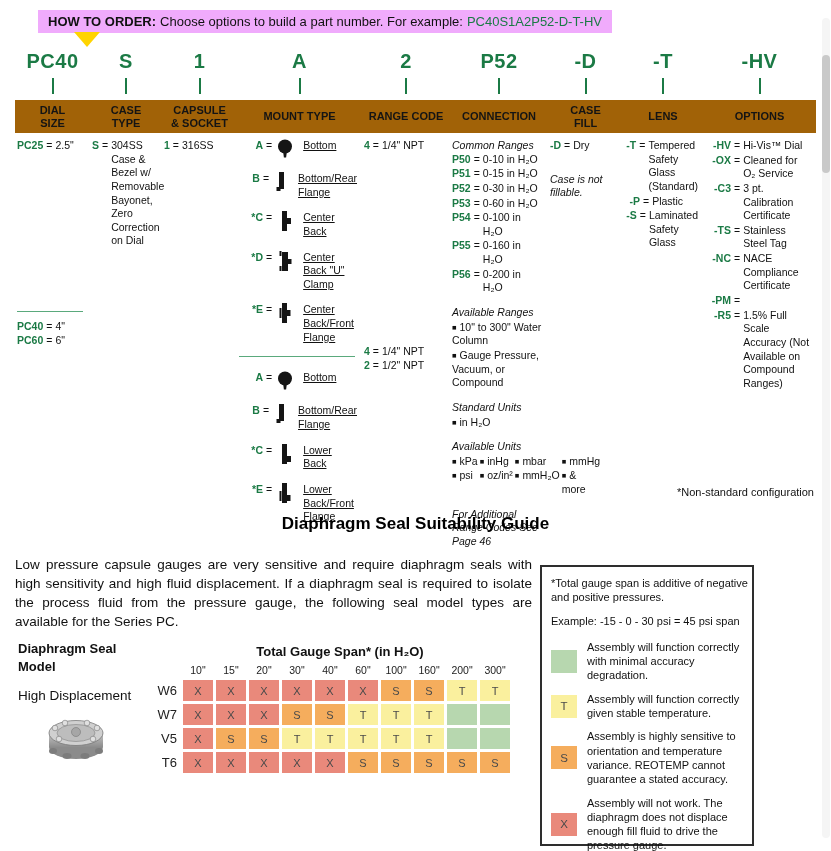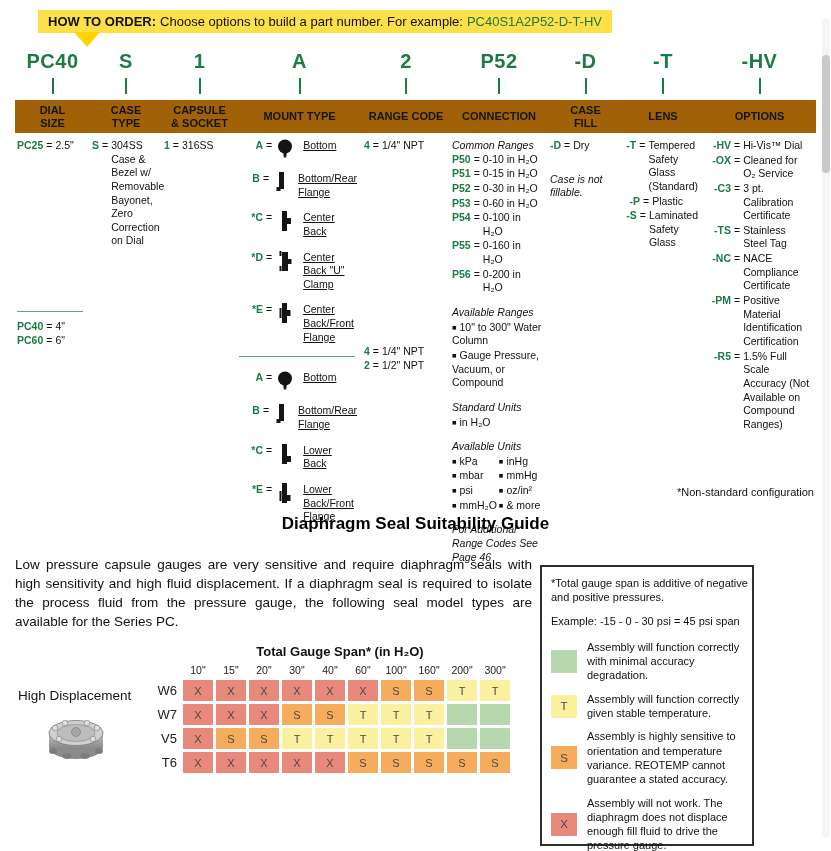--- a/index.html
+++ b/index.html
@@ -1,21 +1,21 @@
 <!DOCTYPE html>
 <html><head>
 <meta charset="utf-8">
 <style>
   html,body{margin:0;padding:0;background:#ffffff;}
   #page{position:relative;width:831px;height:851px;background:#fff;overflow:hidden;
         font-family:"Liberation Sans",sans-serif;color:#111;}
 
   
   .banner{position:absolute;left:38px;top:10px;height:23px;display:inline-flex;align-items:center;
-          background:#fde047;padding:0 10px;font-size:13px;white-space:nowrap;}
+          background:#f0abfc;padding:0 10px;font-size:13px;white-space:nowrap;}
   .banner .b-label{font-weight:bold;color:#111;}
   .banner .b-text{color:#111;margin-left:4px;}
   .banner .b-example{color:#1b7a45;margin-left:4px;}
   .banner-pointer{position:absolute;left:74px;top:32px;width:0;height:0;
           border-left:13px solid transparent;border-right:13px solid transparent;border-top:15px solid #ffd400;}
 
   
   .grid9{display:grid;grid-template-columns:75px 72px 75px 125px 88px 98px 75px 80px 113px;}
   .codes-row{position:absolute;left:15px;top:50px;width:801px;}
   .code-cell{display:flex;flex-direction:column;align-items:center;}
@@ -31,21 +31,21 @@
   .details{position:absolute;left:15px;top:139px;width:801px;font-size:10.5px;line-height:1.3;}
   .col{padding:0 5px 0 2px;}
   .kv{display:flex;align-items:flex-start;margin-bottom:1px;}
   .kv .code{color:#1b7a45;font-weight:bold;white-space:nowrap;}
   .kv .eq{margin:0 3px;}
   .kv .desc{flex:1;}
   .italic-note{font-style:italic;color:#111;}
   .gap{margin-top:11px;}
   .bullet-item{margin-top:1px;}
   .bullet{font-size:7.5px;margin-right:3px;vertical-align:1px;}
-  .units-grid{display:grid;grid-template-columns:1fr 1fr;column-gap:2px;}
+  .units-grid{display:grid;grid-template-columns:1fr 1fr 1fr 1fr;column-gap:2px;}
 
   
   .mount-row{display:flex;align-items:flex-start;margin-bottom:12px;}
   .mount-row .mcode{width:24px;text-align:right;color:#1b7a45;font-weight:bold;white-space:nowrap;}
   .mount-row .eq{margin:0 4px 0 3px;}
   .mount-row .micon{width:18px;display:flex;justify-content:center;}
   .mount-row .mlabel{margin-left:9px;flex:1;text-decoration:underline;}
   .micon svg{fill:#151515;}
   .mount-divider{border:0;border-top:1px solid #5aa97c;margin:4px 0 14px 0;width:116px;}
 
@@ -442,35 +442,35 @@
           <span class="desc">Stainless Steel Tag</span>
         </div>
       <div class="kv opt-row">
           <span class="ocode">-NC</span>
           <span class="eq">=</span>
           <span class="desc">NACE Compliance Certificate</span>
         </div>
       <div class="kv opt-row">
           <span class="ocode">-PM</span>
           <span class="eq">=</span>
-          <span class="desc">Positive Material Identification Certification</span>
         </div>
       <div class="kv opt-row">
           <span class="ocode">-R5</span>
           <span class="eq">=</span>
           <span class="desc">1.5% Full Scale Accuracy (Not Available on Compound Ranges)</span>
         </div>
     </div>
   </div>
 
   <div class="footnote">*Non-standard configuration</div>
 
   <div class="section-title">Diaphragm Seal Suitability Guide</div>
   <div class="paragraph">Low pressure capsule gauges are very sensitive and require diaphragm seals with high sensitivity and high fluid displacement. If a diaphragm seal is required to isolate the process fluid from the pressure gauge, the following seal model types are available for the Series PC.</div>
 
+  <div class="model-label">Diaphragm Seal Model</div>
   <div class="table-title">Total Gauge Span* (in H₂O)</div>
   <div class="model-type">High Displacement</div>
 
   <div class="seal-photo">
     <svg width="64" height="60" viewBox="0 0 64 60">
       <defs>
         <linearGradient id="bodyg" x1="0" y1="0" x2="0" y2="1">
           <stop offset="0" stop-color="#c6c6c6"></stop>
             <stop offset="1" stop-color="#8d8d8d"></stop>
         </linearGradient>

